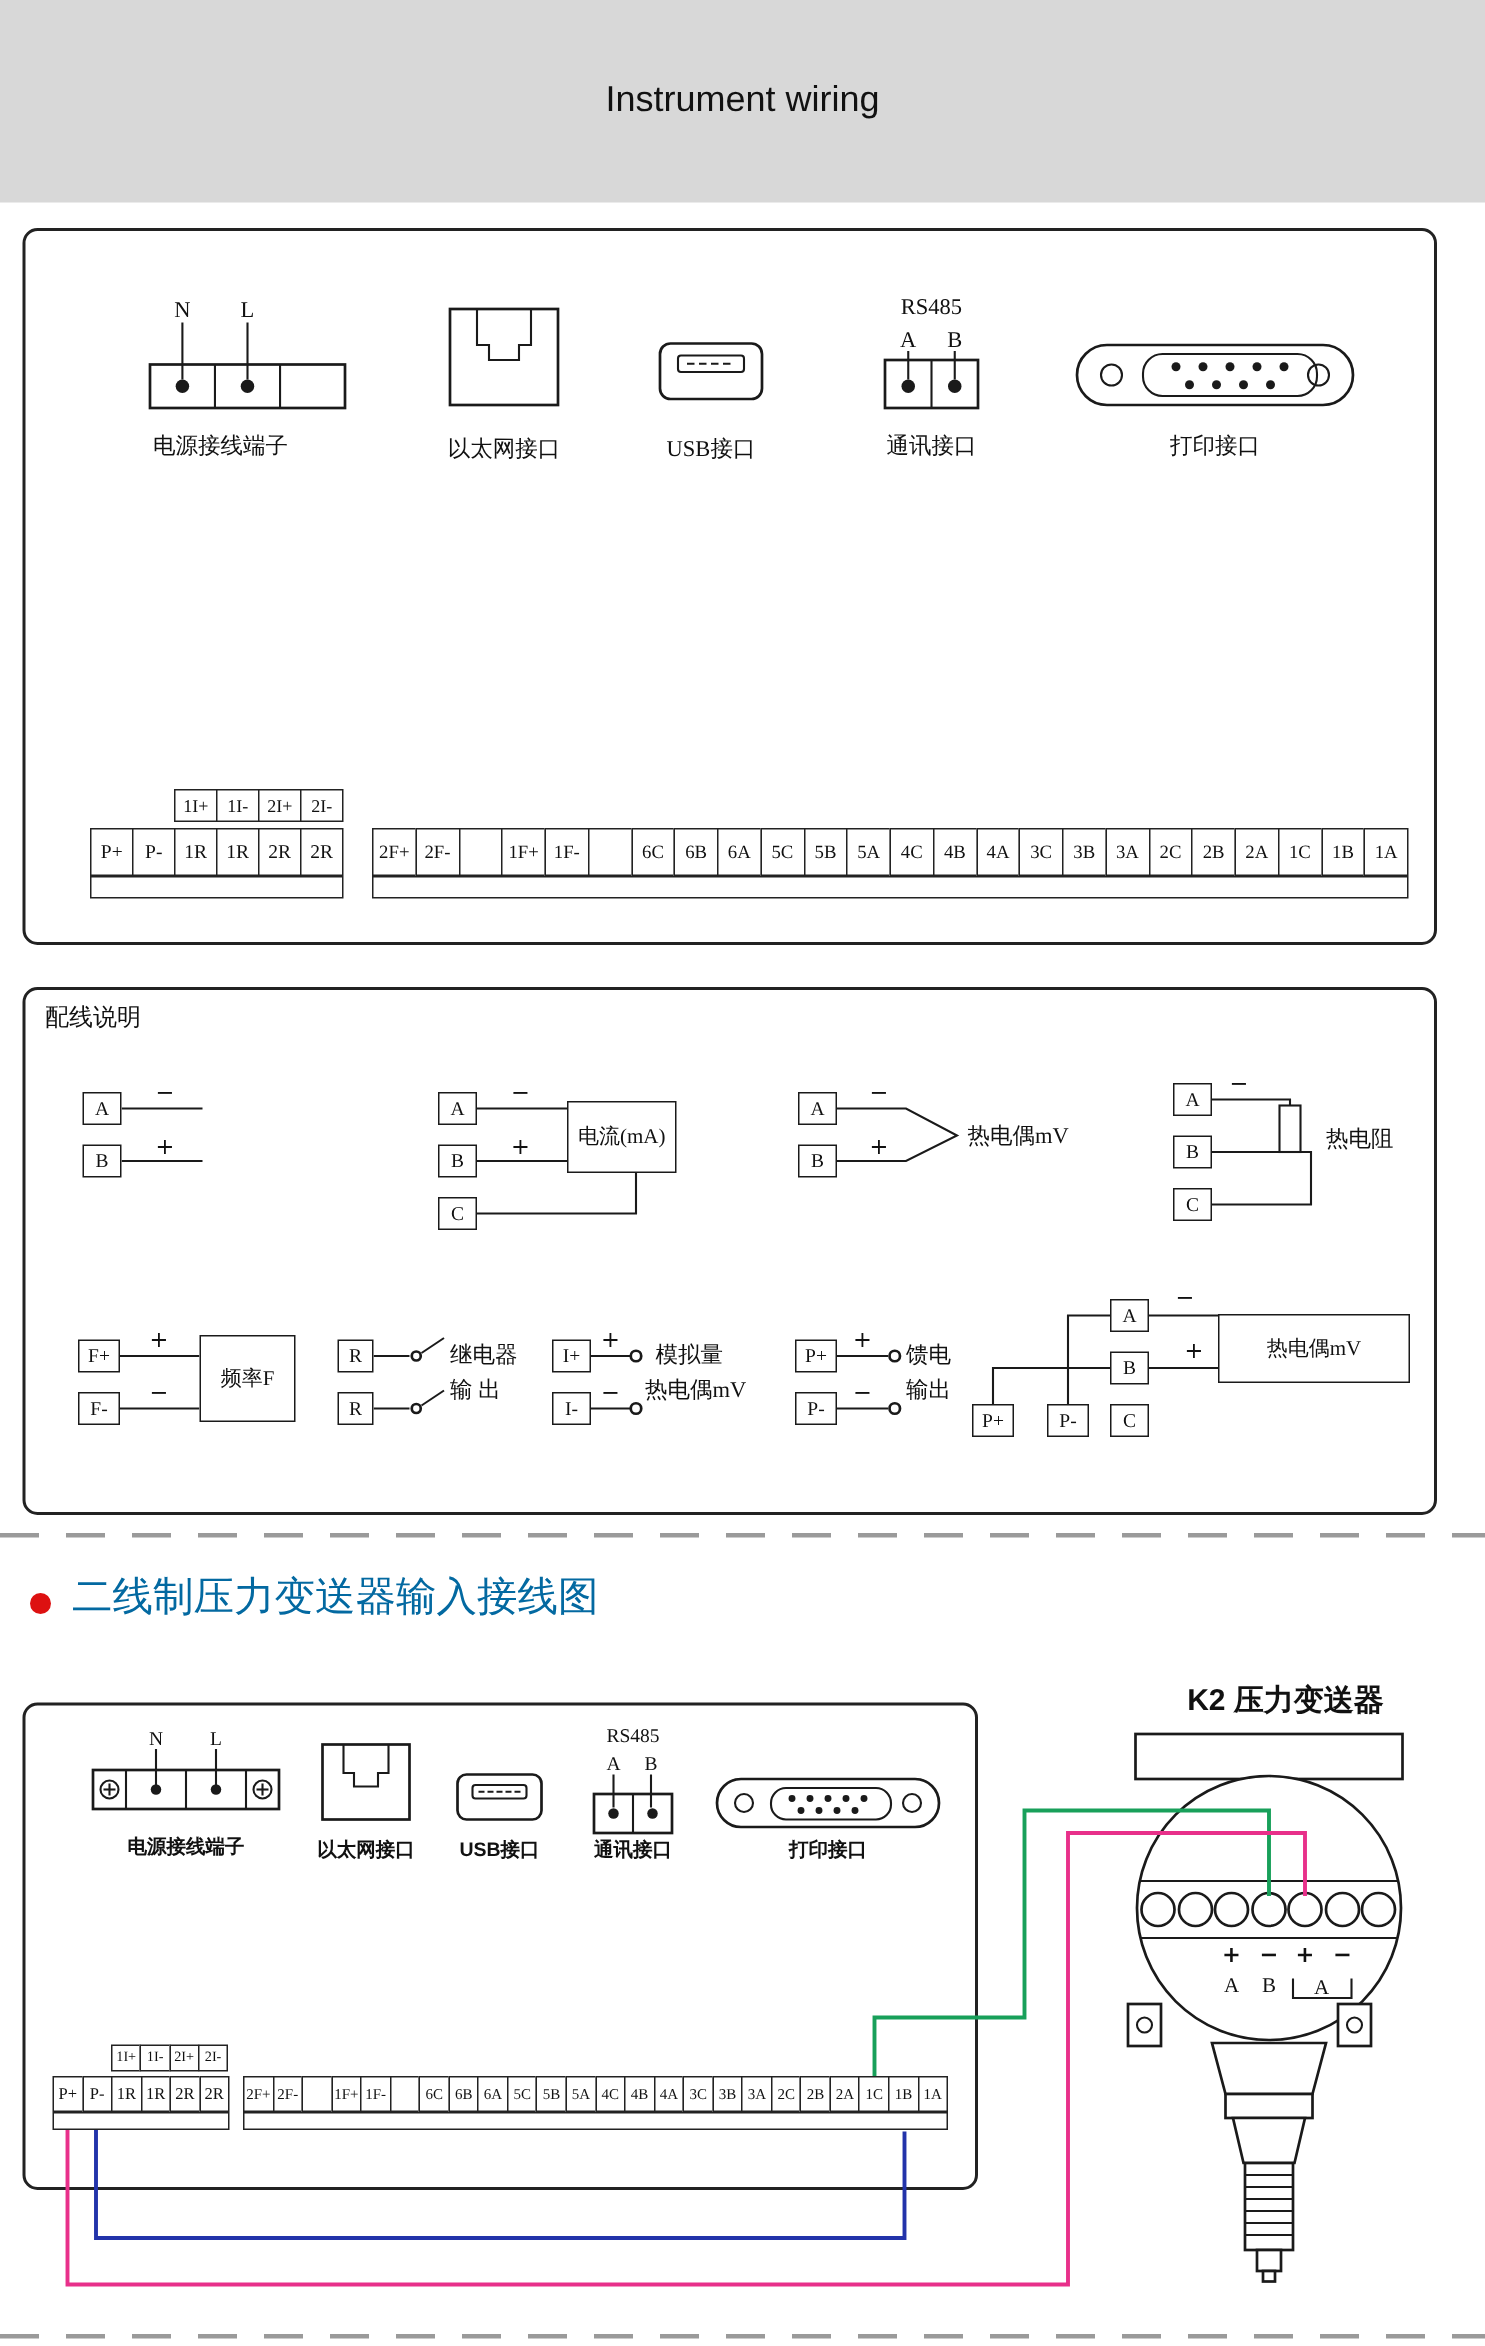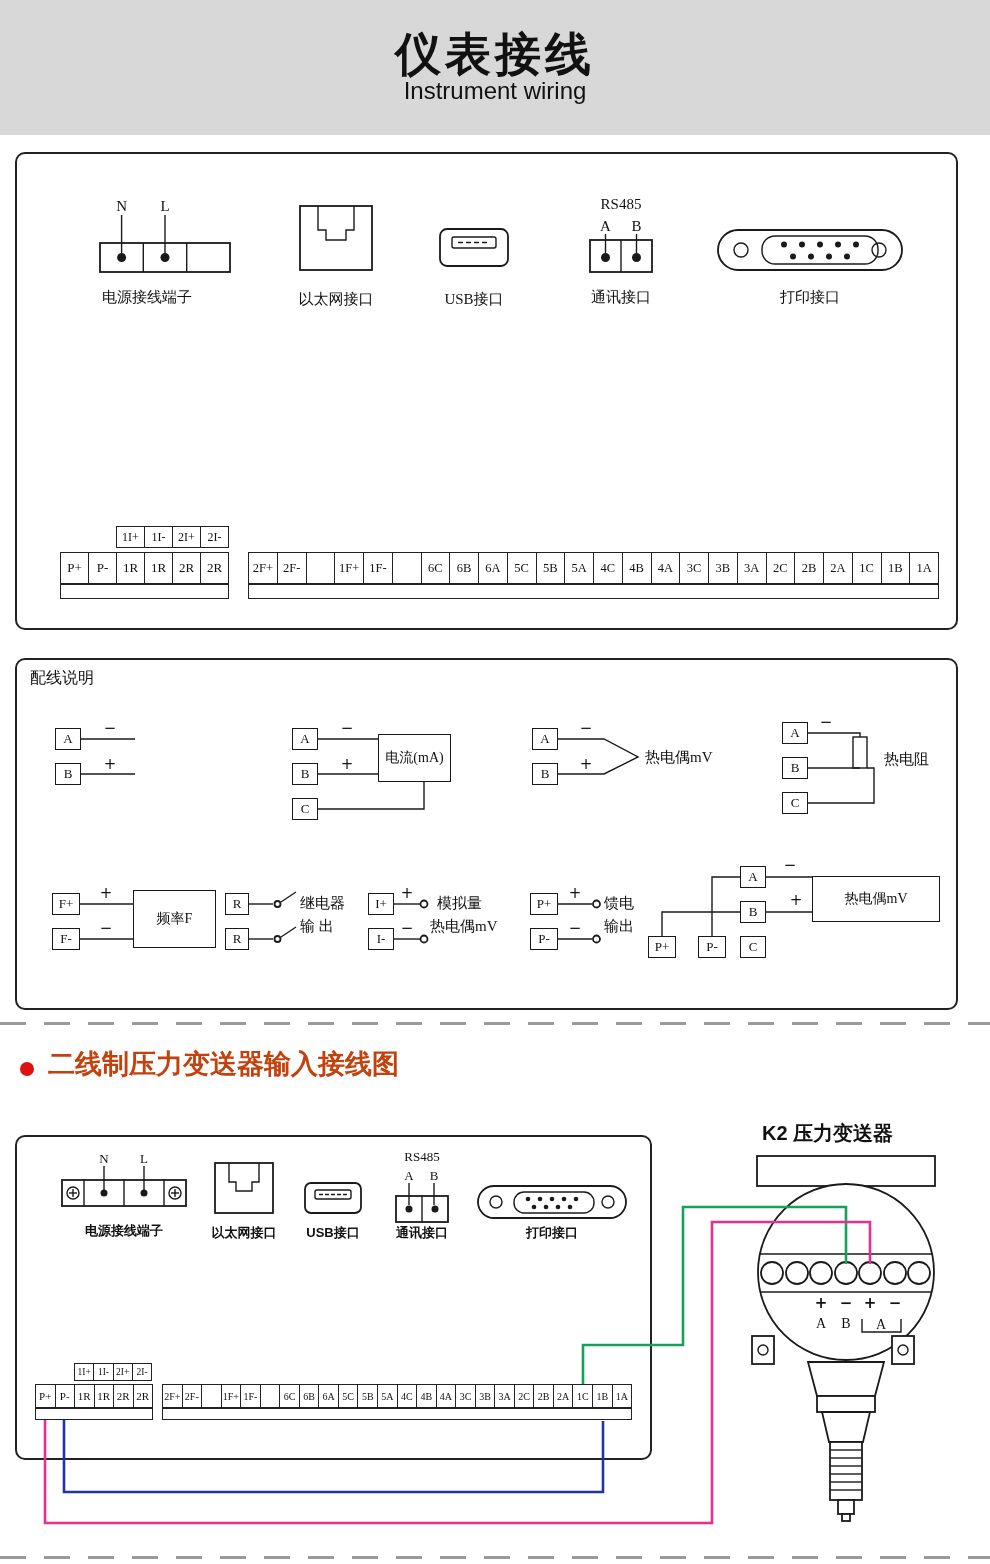--- a/index.html
+++ b/index.html
@@ -35,22 +35,22 @@
   .tbox{position:absolute;width:26px;height:22px;border:1.5px solid #1a1a1a;display:flex;align-items:center;
         justify-content:center;font-size:13px;font-family:"Liberation Serif","DejaVu Serif",serif;background:#fff;z-index:10}
   .obox{position:absolute;border:1.5px solid #1a1a1a;display:flex;align-items:center;justify-content:center;
         font-size:14px;background:#fff;z-index:10;font-family:"Liberation Serif","DejaVu Serif",serif;white-space:nowrap}
   .flabel{position:absolute;font-size:15px;font-family:"Liberation Serif","DejaVu Serif",serif;z-index:10;white-space:nowrap}
   .p2-title{position:absolute;font-size:16px;font-family:"Liberation Serif","DejaVu Serif",serif;z-index:10}
 
   .dashline{position:absolute;left:0;width:990px;height:3px;z-index:2;
             background:repeating-linear-gradient(90deg,#9a9a9a 0 26px,transparent 26px 44px)}
   .bullet{position:absolute;width:14px;height:14px;border-radius:50%;background:var(--bullet-red,#d11);z-index:10}
-  .sec2-title{position:absolute;font-size:27px;font-weight:700;color:#c2410c;z-index:10;white-space:nowrap}
-  .k2-title{position:absolute;font-size:20px;font-weight:bold;text-align:left;z-index:10;white-space:nowrap}
+  .sec2-title{position:absolute;font-size:27px;font-weight:400;color:#0369a1;z-index:10;white-space:nowrap}
+  .k2-title{position:absolute;font-size:20px;font-weight:bold;text-align:center;z-index:10;white-space:nowrap}
 
   svg .ln{stroke:#1a1a1a;stroke-width:1.4;fill:none}
   svg .ln8{stroke:#1a1a1a;stroke-width:1.8;fill:none}
   svg .lnw{stroke:#1a1a1a;stroke-width:1.8;fill:#fff}
   svg .dot{fill:#1a1a1a;stroke:none}
   svg text{font-family:"Liberation Serif","DejaVu Serif",serif;fill:#111}
   svg .pin{font-size:15px;text-anchor:middle}
   svg .pin3{font-size:13px;text-anchor:middle}
   svg .sgn{font-size:15px;text-anchor:middle;font-family:"DejaVu Sans",sans-serif}
   svg .tsgn{font-size:15px;font-weight:bold;text-anchor:middle;font-family:"DejaVu Sans",sans-serif}
@@ -59,21 +59,20 @@
   .wire.pk{stroke:var(--wire-pink,#e8308a)}
   .wire.gn{stroke:var(--wire-green,#18a05a)}
   .wire.bl{stroke:var(--wire-blue,#2233aa)}
 </style>
 </head>
 <body>
 
 <div class="page">
 
   <header class="hdr">
-    <div class="hdr-title">仪表接线</div>
     <div class="hdr-sub">Instrument wiring</div>
   </header>
 
   <section class="panel" style="left:15px;top:152px;width:943px;height:478px"></section>
   <section class="panel" style="left:15px;top:658px;width:943px;height:352px"></section>
   <section class="panel" style="left:15px;top:1135px;width:637px;height:325px"></section>
 
   <svg class="svgart" width="990" height="1564" viewBox="0 0 990 1564">
 
     <g>
@@ -369,21 +368,21 @@
   <div class="tbox" style="left:532px;top:763px">B</div>
   <div class="flabel" style="left:645px;top:748px">热电偶mV</div>
 
   <div class="tbox" style="left:782px;top:722px">A</div>
   <div class="tbox" style="left:782px;top:757px">B</div>
   <div class="tbox" style="left:782px;top:792px">C</div>
   <div class="flabel" style="left:884px;top:750px">热电阻</div>
 
   <div class="tbox" style="left:52px;top:893px;width:28px">F+</div>
   <div class="tbox" style="left:52px;top:928px;width:28px">F-</div>
-  <div class="obox" style="left:133px;top:890px;width:83px;height:58px">频率F</div>
+  <div class="obox" style="left:133px;top:890px;width:64px;height:58px">频率F</div>
 
   <div class="tbox" style="left:225px;top:893px;width:24px">R</div>
   <div class="tbox" style="left:225px;top:928px;width:24px">R</div>
   <div class="flabel" style="left:300px;top:894px">继电器</div>
   <div class="flabel" style="left:300px;top:917px">输 出</div>
 
   <div class="tbox" style="left:368px;top:893px">I+</div>
   <div class="tbox" style="left:368px;top:928px">I-</div>
   <div class="flabel" style="left:437px;top:894px">模拟量</div>
   <div class="flabel" style="left:430px;top:917px">热电偶mV</div>

